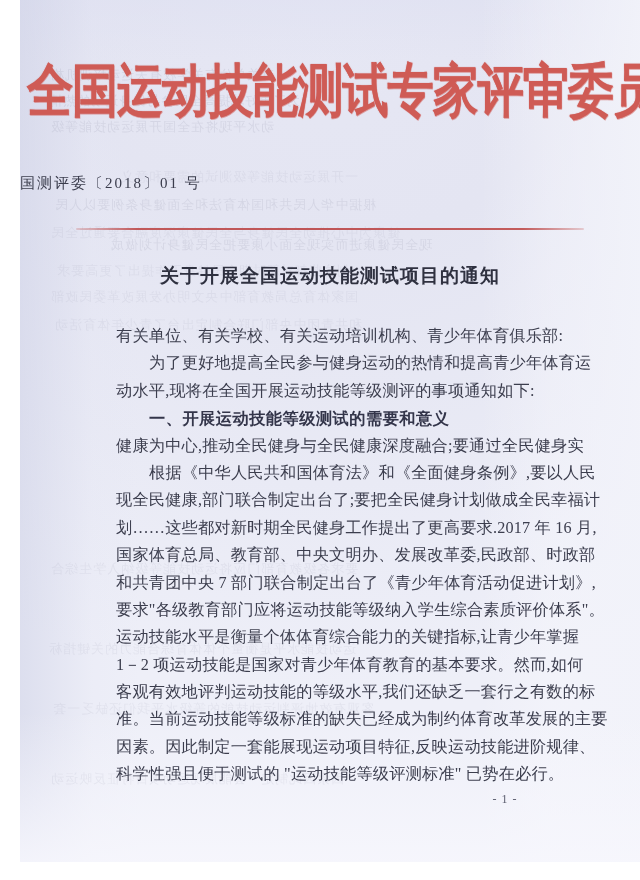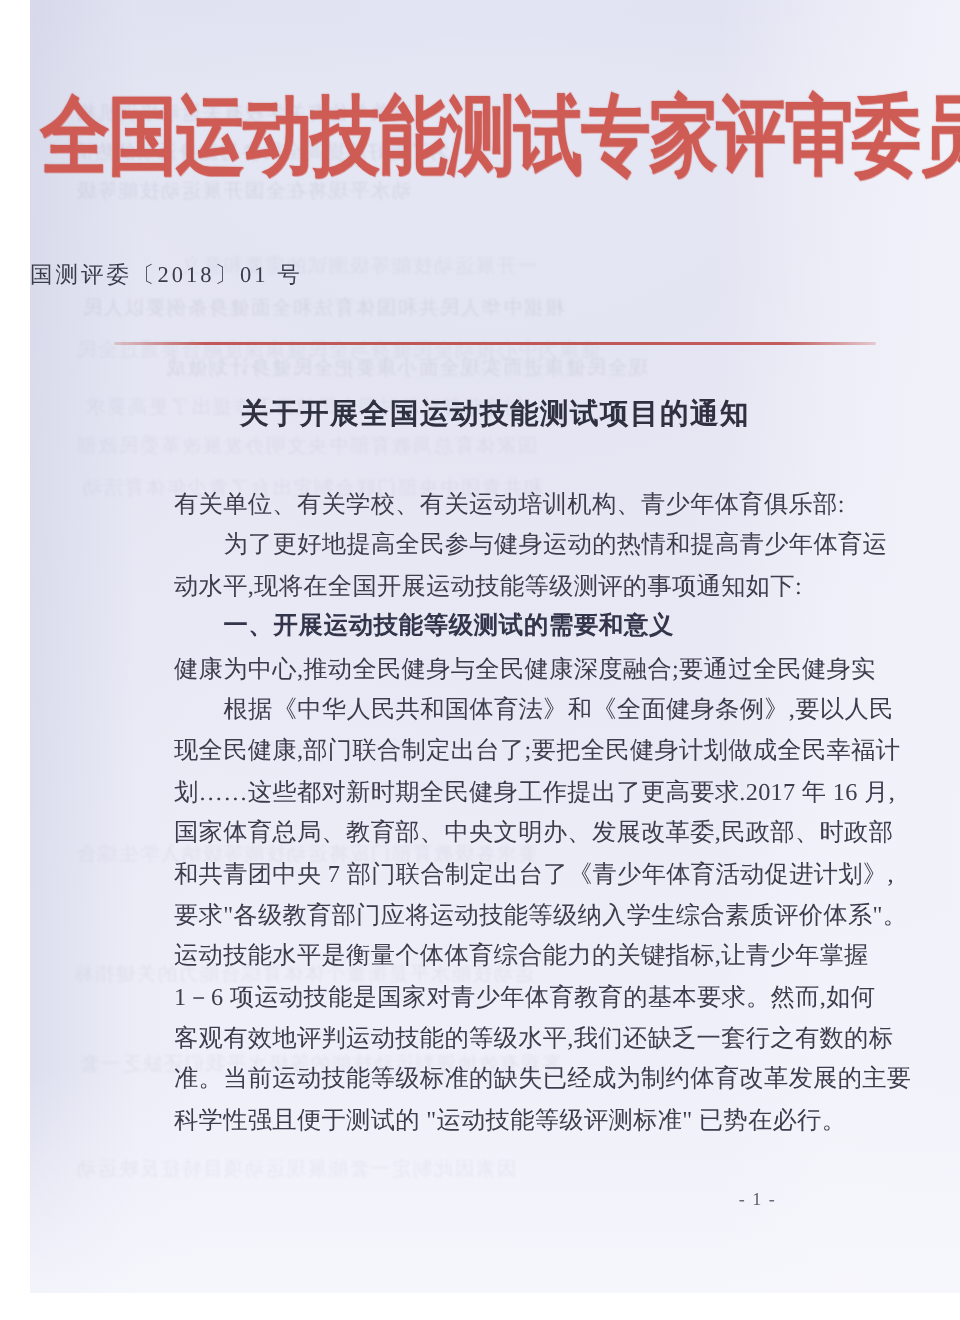--- a/index.html
+++ b/index.html
@@ -135,21 +135,21 @@
     line-height: 27.4px;
     color: #3c3e4e;
     letter-spacing: 0.2px;
   }
   .body-line {
     white-space: nowrap;
     height: 27.4px;
   }
   .body-line.indent { padding-left: 33px; }
   .section-heading {
-    font-family: Liberation Mono, monospace;
+    font-family: Liberation Sans, sans-serif;
     font-weight: 700;
     padding-left: 33px;
     color: #33354a;
     letter-spacing: 0.5px;
   }
 
   
   #page-number {
     position: absolute;
     left: 0;
@@ -208,23 +208,24 @@
       <div class="body-line">动水平,现将在全国开展运动技能等级测评的事项通知如下:</div>
       <div class="body-line section-heading">一、开展运动技能等级测试的需要和意义</div>
       <div class="body-line">健康为中心,推动全民健身与全民健康深度融合;要通过全民健身实</div>
       <div class="body-line indent">根据《中华人民共和国体育法》和《全面健身条例》,要以人民</div>
       <div class="body-line">现全民健康,部门联合制定出台了;要把全民健身计划做成全民幸福计</div>
       <div class="body-line">划……这些都对新时期全民健身工作提出了更高要求.2017 年 16 月,</div>
       <div class="body-line">国家体育总局、教育部、中央文明办、发展改革委,民政部、时政部</div>
       <div class="body-line">和共青团中央 7 部门联合制定出台了《青少年体育活动促进计划》,</div>
       <div class="body-line">要求"各级教育部门应将运动技能等级纳入学生综合素质评价体系"。</div>
       <div class="body-line">运动技能水平是衡量个体体育综合能力的关键指标,让青少年掌握</div>
-      <div class="body-line">1－6 项运动技能是国家对青少年体育教育的基本要求。然而,如何</div>
+      <div class="body-line">1－2 项运动技能是国家对青少年体育教育的基本要求。然而,如何</div>
       <div class="body-line">客观有效地评判运动技能的等级水平,我们还缺乏一套行之有数的标</div>
       <div class="body-line">准。当前运动技能等级标准的缺失已经成为制约体育改革发展的主要</div>
+      <div class="body-line">因素。因此制定一套能展现运动项目特征,反映运动技能进阶规律、</div>
       <div class="body-line">科学性强且便于测试的 "运动技能等级评测标准" 已势在必行。</div>
     </div>
 
   <div id="page-number">
     <span>- 1 -</span>
   </div>
 
 </div>
 
 </body></html>

